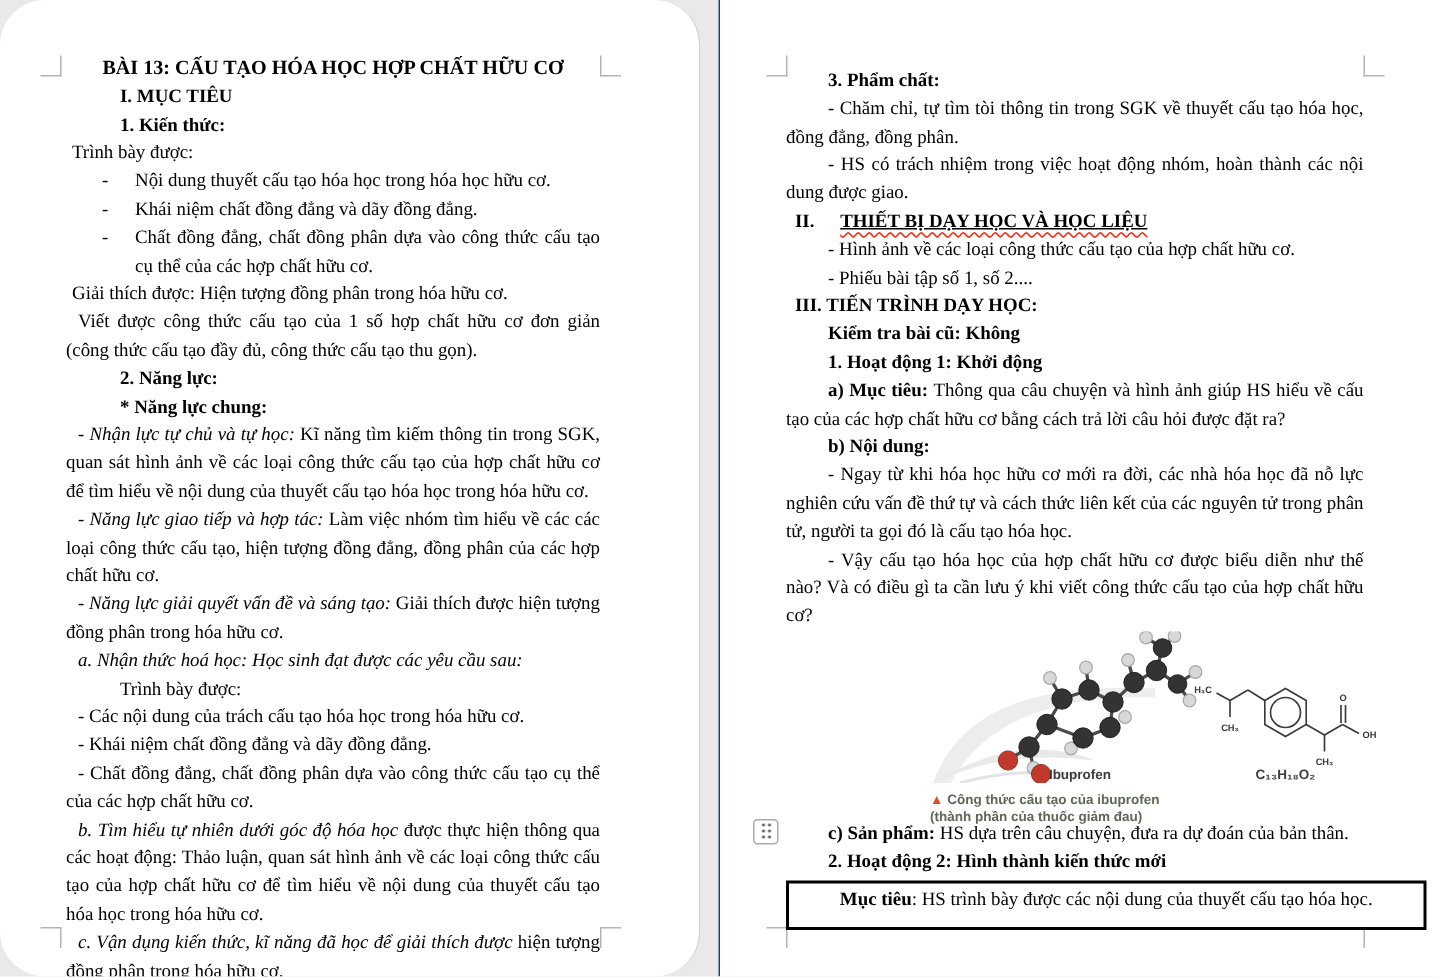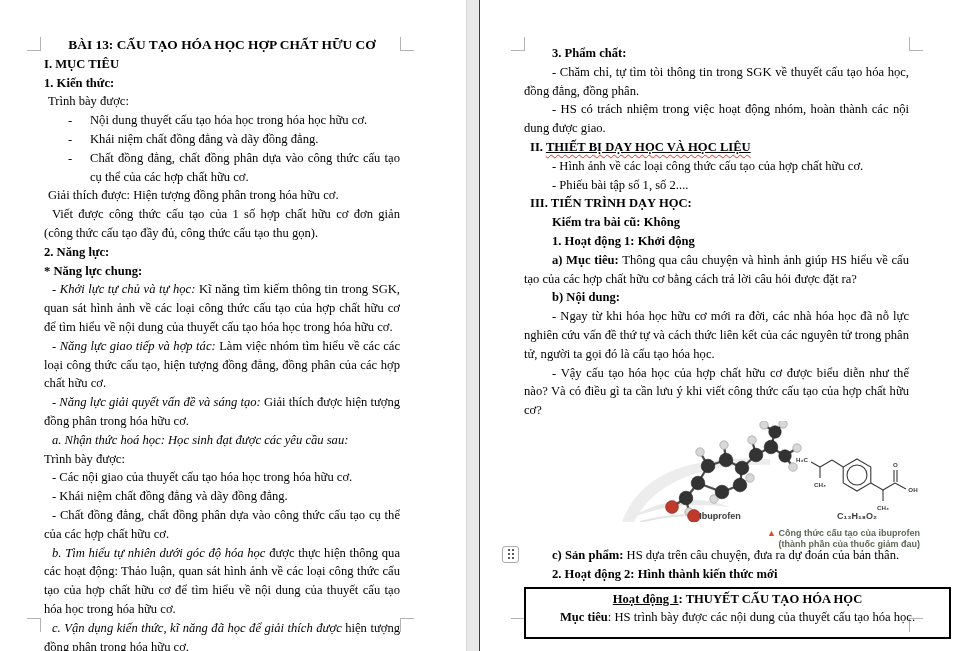--- a/index.html
+++ b/index.html
@@ -2,47 +2,47 @@
 <html><head>
 <meta charset="utf-8">
 <style>
   html,body{margin:0;padding:0;}
   body{
     width:958px;height:651px;position:relative;overflow:hidden;
     background:#e9e9e9;
     font-family:"Liberation Serif", serif;
   }
   .page{position:absolute;top:0;height:651px;background:#ffffff;overflow:hidden;}
-  #page-left{left:0;width:466px;border-right:1px solid #d6d6d6;}
+  #page-left{left:0;width:466px;border-right:1px solid #d6d6d6;border-radius:30px;}
   #page-right{left:479px;width:479px;border-left:1px solid #0c4a6e;}
   .content{position:absolute;color:#000;font-size:12.6px;line-height:18.8px;}
   #page-left .content{left:44px;top:36px;width:356px;}
   #page-right .content{left:44px;top:44px;width:385px;}
   .para{text-align:justify;}
   .s-title{text-align:center;font-size:13.4px;}
-  .s-h{text-indent:0;}
+  .s-h{text-indent:0;margin-left:36px;}
   .s-plain{text-indent:4px;}
   .s-ind{text-indent:8px;}
   .s-rh{text-indent:6px;}
   .s-rind{text-indent:28px;}
   .s-dash{padding-left:46px;text-indent:-22px;}
   .dash{display:inline-block;width:22px;text-indent:0;}
   .b{font-weight:bold;}
   .i{font-style:italic;}
   .u{text-decoration:underline;}
-  .sq{text-decoration:underline wavy #ff2a12;text-decoration-thickness:1px;text-underline-offset:3px;}
+  .sq{text-decoration:underline wavy #ff2a12;text-decoration-thickness:1px;text-underline-offset:3px;margin-left:14px;}
   
   .crop{position:absolute;width:13px;height:13px;border:0 solid #b4b4b4;}
   .crop.tl{border-right-width:1px;border-bottom-width:1px;}
   .crop.tr{border-left-width:1px;border-bottom-width:1px;}
   .crop.bl{border-right-width:1px;border-top-width:1px;}
   .crop.br{border-left-width:1px;border-top-width:1px;}
   
   .figure{position:relative;width:300px;height:124px;margin:1px 0 1px 96px;}
-  .fig-caption{text-align:right;font-family:"Liberation Sans", sans-serif;
+  .fig-caption{text-align:left;font-family:"Liberation Sans", sans-serif;
     font-weight:bold;font-size:9px;line-height:11px;}
   
   .activity-table{border:2px solid #000;width:427px;box-sizing:border-box;
     margin-top:3px;padding:1px 6px 10px 6px;}
   .activity-table .head{text-align:center;text-indent:0;}
   .activity-table .body{text-align:center;text-indent:0;}
   
   .table-handle{position:absolute;left:22px;top:546px;width:17px;height:17px;
     background:#fff;border:1px solid #ababab;border-radius:3px;box-sizing:border-box;}
   .table-handle .dots{width:8px;height:12px;margin:1px auto 0 auto;
@@ -63,26 +63,26 @@
       <div class="para s-h"><span class="b">I. MỤC TIÊU</span></div>
       <div class="para s-h"><span class="b">1. Kiến thức:</span></div>
       <div class="para s-plain"><span class="">Trình bày được:</span></div>
       <div class="para s-dash"><span class="dash">-</span><span class="">Nội dung thuyết cấu tạo hóa học trong hóa học hữu cơ.</span></div>
       <div class="para s-dash"><span class="dash">-</span><span class="">Khái niệm chất đồng đẳng và dãy đồng đẳng.</span></div>
       <div class="para s-dash"><span class="dash">-</span><span class="">Chất đồng đẳng, chất đồng phân dựa vào công thức cấu tạo cụ thể của các hợp chất hữu cơ.</span></div>
       <div class="para s-plain"><span class="">Giải thích được: Hiện tượng đồng phân trong hóa hữu cơ.</span></div>
       <div class="para s-ind"><span class="">Viết được công thức cấu tạo của 1 số hợp chất hữu cơ đơn giản (công thức cấu tạo đầy đủ, công thức cấu tạo thu gọn).</span></div>
       <div class="para s-h"><span class="b">2. Năng lực:</span></div>
       <div class="para s-h"><span class="b">* Năng lực chung:</span></div>
-      <div class="para s-ind"><span class="i">- Khởi lực tự chủ và tự học: </span><span class="">Kĩ năng tìm kiếm thông tin trong SGK, quan sát hình ảnh về các loại công thức cấu tạo của hợp chất hữu cơ để tìm hiểu về nội dung của thuyết cấu tạo hóa học trong hóa hữu cơ.</span></div>
+      <div class="para s-ind"><span class="i">- Nhận lực tự chủ và tự học: </span><span class="">Kĩ năng tìm kiếm thông tin trong SGK, quan sát hình ảnh về các loại công thức cấu tạo của hợp chất hữu cơ để tìm hiểu về nội dung của thuyết cấu tạo hóa học trong hóa hữu cơ.</span></div>
       <div class="para s-ind"><span class="i">- Năng lực giao tiếp và hợp tác: </span><span class="">Làm việc nhóm tìm hiểu về các các loại công thức cấu tạo, hiện tượng đồng đẳng, đồng phân của các hợp chất hữu cơ.</span></div>
       <div class="para s-ind"><span class="i">- Năng lực giải quyết vấn đề và sáng tạo: </span><span class="">Giải thích được hiện tượng đồng phân trong hóa hữu cơ.</span></div>
       <div class="para s-ind"><span class="i">a. Nhận thức hoá học: Học sinh đạt được các yêu cầu sau:</span></div>
       <div class="para s-h"><span class="">Trình bày được:</span></div>
-      <div class="para s-ind"><span class="">- Các nội giao của thuyết cấu tạo hóa học trong hóa hữu cơ.</span></div>
+      <div class="para s-ind"><span class="">- Các nội dung của trách cấu tạo hóa học trong hóa hữu cơ.</span></div>
       <div class="para s-ind"><span class="">- Khái niệm chất đồng đẳng và dãy đồng đẳng.</span></div>
       <div class="para s-ind"><span class="">- Chất đồng đẳng, chất đồng phân dựa vào công thức cấu tạo cụ thể của các hợp chất hữu cơ.</span></div>
       <div class="para s-ind"><span class="i">b. Tìm hiểu tự nhiên dưới góc độ hóa học </span><span class="">được thực hiện thông qua các hoạt động: Thảo luận, quan sát hình ảnh về các loại công thức cấu tạo của hợp chất hữu cơ để tìm hiểu về nội dung của thuyết cấu tạo hóa học trong hóa hữu cơ.</span></div>
       <div class="para s-ind"><span class="i">c. Vận dụng kiến thức, kĩ năng đã học để giải thích được </span><span class="">hiện tượng đồng phân trong hóa hữu cơ.</span></div>
     </div>
 </div>
 
 <div class="page" id="page-right">
   <div class="crop tl" style="left:31px;top:37px;"></div>
   <div class="crop tr" style="left:429px;top:37px;"></div>
@@ -203,17 +203,16 @@
         <div>(thành phần của thuốc giảm đau)</div>
       </div>
     </div>
 
     <div>
         <div class="para s-rind"><span class="b">c) Sản phẩm: </span><span class="">HS dựa trên câu chuyện, đưa ra dự đoán của bản thân.</span></div>
         <div class="para s-rind"><span class="b">2. Hoạt động 2: Hình thành kiến thức mới</span></div>
       </div>
 
     <div class="activity-table">
-      <div class="para head"><span class="b u">Hoạt động 1</span><span class="b">: THUYẾT CẤU TẠO HÓA HỌC</span></div>
       <div class="para body"><span class="b">Mục tiêu</span><span class="">: HS trình bày được các nội dung của thuyết cấu tạo hóa học.</span></div>
     </div>
   </div>
 </div>
 
 </body></html>

